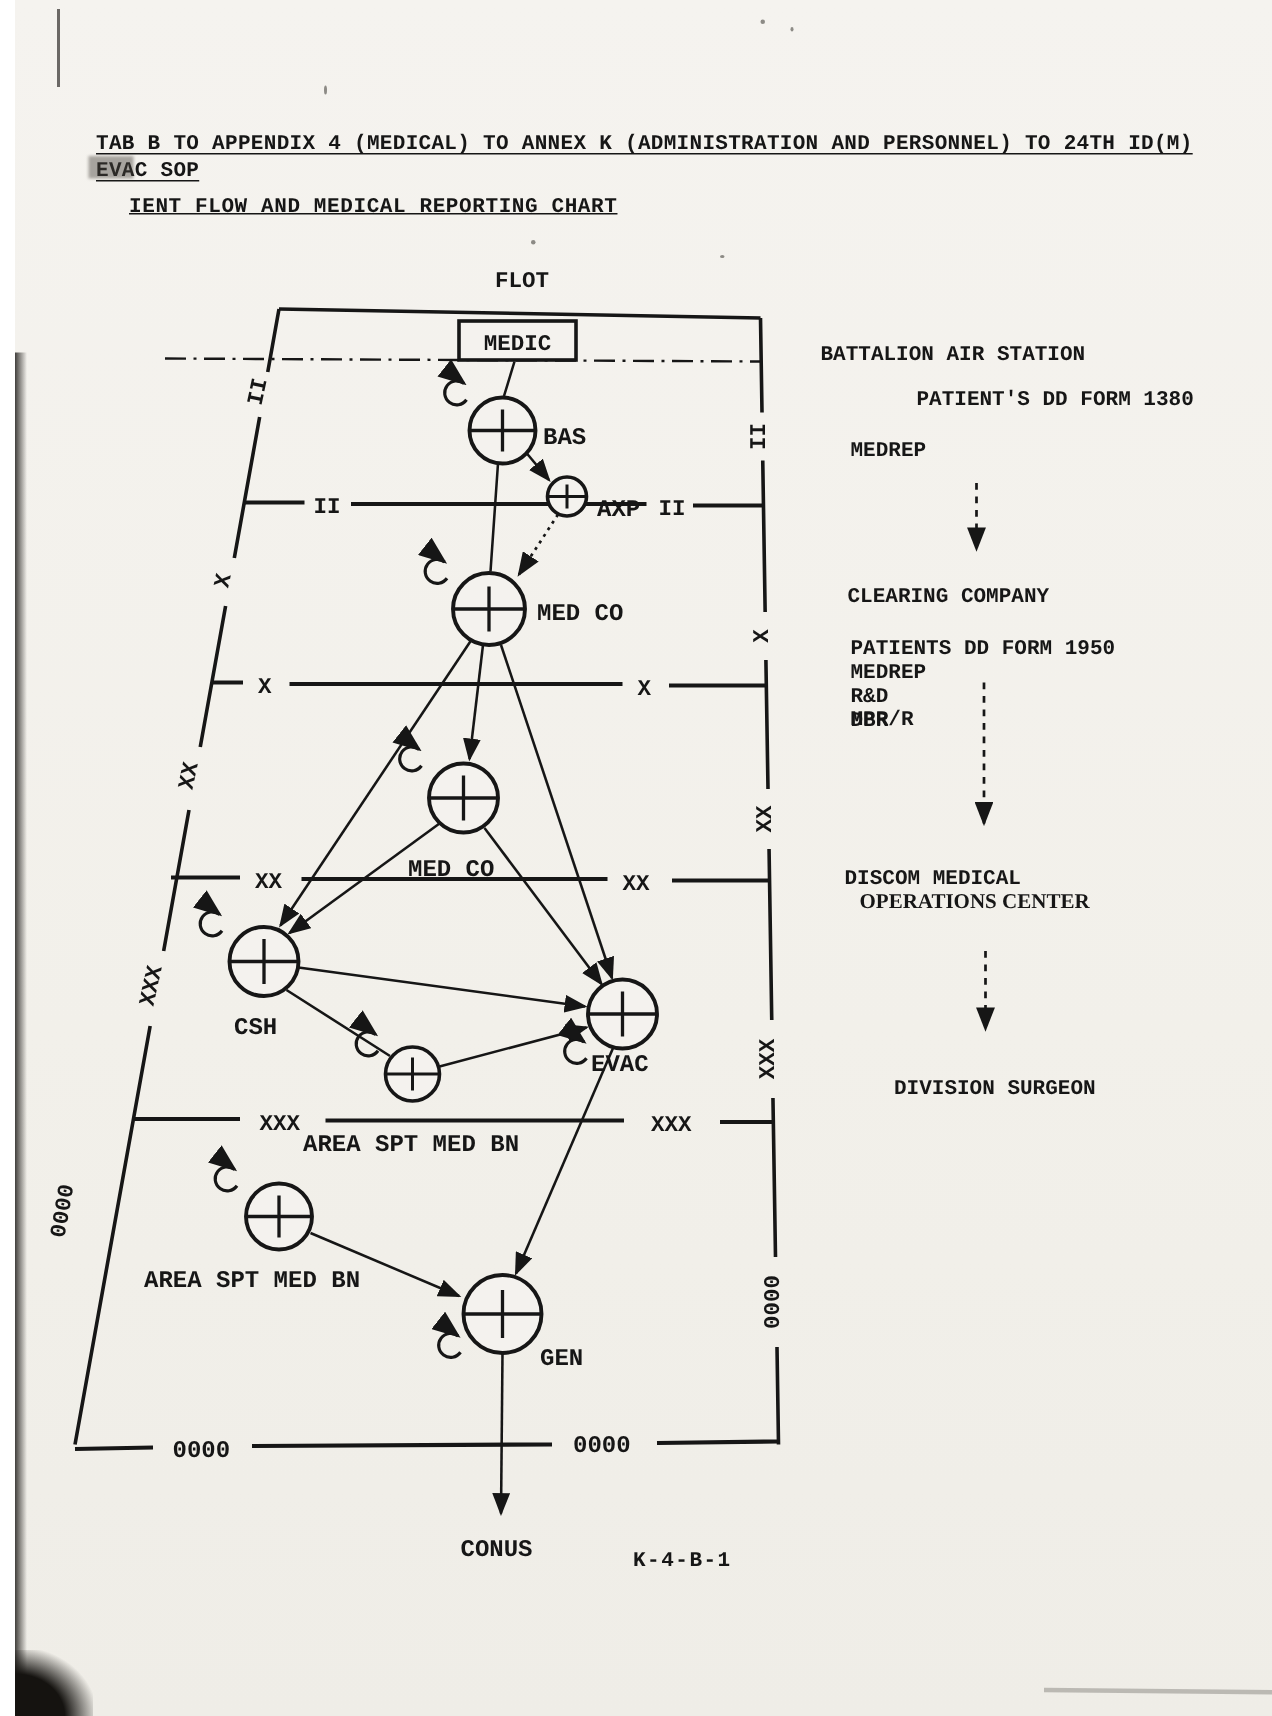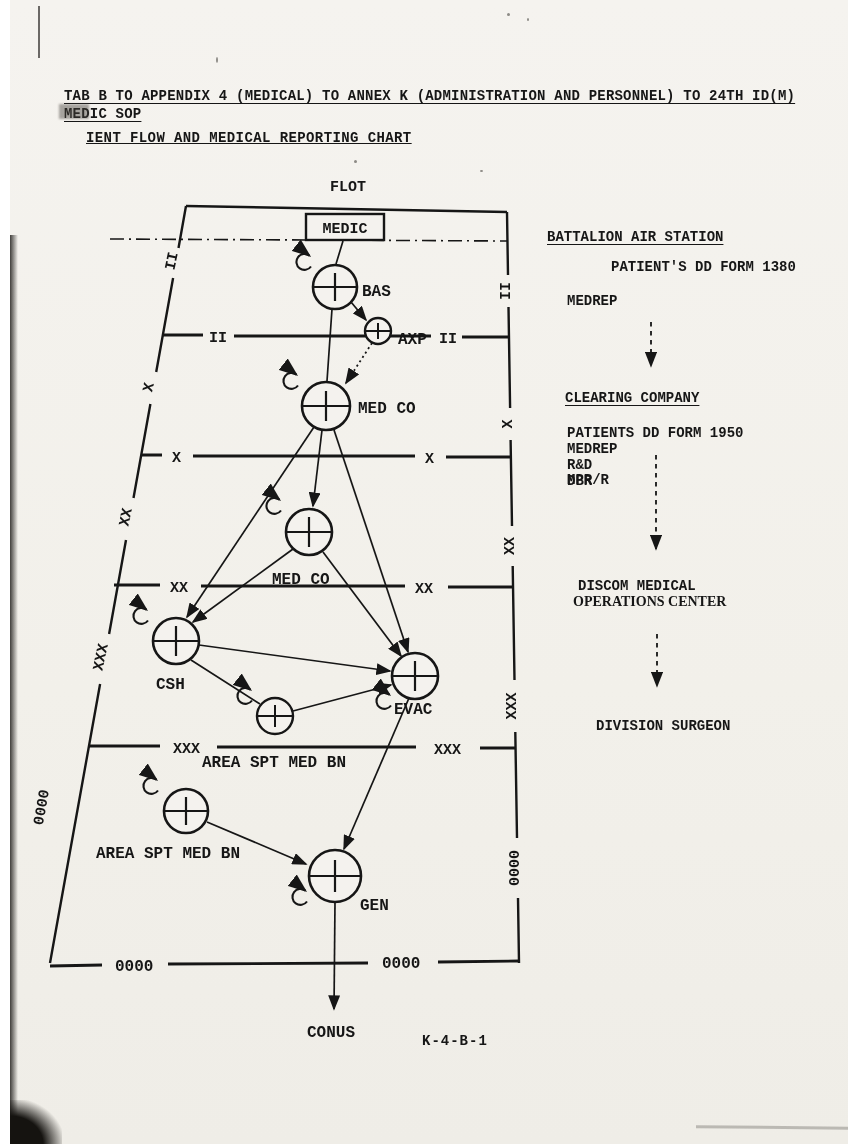--- a/index.html
+++ b/index.html
@@ -20,21 +20,20 @@
     white-space:nowrap;
     letter-spacing:0.2px;
   }
   .subtitle{
     font:bold 14px "Liberation Mono", monospace;
     white-space:nowrap;
     letter-spacing:0.4px;
   }
   .sb-h{
     font:bold 14px "Liberation Mono", monospace;
-    text-decoration:underline;
     text-underline-offset:3px;
     white-space:nowrap;
   }
   .sb-l{
     font:bold 14px "Liberation Mono", monospace;
     line-height:16px;
     white-space:nowrap;
   }
   .footer-page{
     font:bold 14px "Liberation Mono", monospace;
@@ -74,21 +73,21 @@
     background:rgba(70,66,60,0.45);
     filter:blur(1px);
   }
 </style>
 </head>
 <body>
 
 <div class="page">
 
   <div class="abs title" style="left:54px;top:88px;">TAB B TO APPENDIX 4 (MEDICAL) TO ANNEX K (ADMINISTRATION AND PERSONNEL) TO 24TH ID(M)</div>
-  <div class="abs title" style="left:54px;top:106px;">MEDIC SOP</div>
+  <div class="abs title" style="left:54px;top:106px;">EVAC SOP</div>
   <div class="abs subtitle" style="left:76px;top:130px;text-decoration:underline;">IENT FLOW AND MEDICAL REPORTING CHART</div>
 
   <svg class="abs" style="left:0;top:0;" width="848" height="1144" viewBox="0 0 848 1144">
     <defs>
       <marker id="arrow" markerWidth="9" markerHeight="7" refX="8" refY="3.5" orient="auto">
         <path d="M0,0 L9,3.5 L0,7 Z" fill="#161616"></path>
       </marker>
       <g id="recycle">
         <path d="M 7 4.5 A 8 8 0 1 1 5.4 -6.4" fill="none" stroke="#161616" stroke-width="2.1" marker-end="url(#arrow)"></path>
       </g>
@@ -228,21 +227,21 @@
   <div class="abs sb-l" style="left:557px;top:259px;padding-left:44px;">PATIENT'S DD FORM 1380</div>
   <div class="abs sb-l" style="left:557px;top:293px;">MEDREP</div>
 
   <div class="abs sb-h" style="left:555px;top:390px;">CLEARING COMPANY</div>
   <div class="abs sb-l" style="left:557px;top:425px;">PATIENTS DD FORM 1950</div>
   <div class="abs sb-l" style="left:557px;top:441px;">MEDREP</div>
   <div class="abs sb-l" style="left:557px;top:457px;text-align:center;">R&amp;D</div>
   <div class="abs sb-l" style="left:557px;top:473px;">DBR</div>
   <div class="abs sb-l" style="left:557px;top:472px;">MPR/R</div>
 
-  <div class="abs sb-l" style="left:545px;top:578px;padding-left:23px;">DISCOM MEDICAL</div>
+  <div class="abs sb-l" style="left:530px;top:578px;padding-left:23px;">DISCOM MEDICAL</div>
   <div class="abs sb-l" style="left:563px;top:594px;font-family:Liberation Serif, serif;">OPERATIONS CENTER</div>
 
   <div class="abs sb-l" style="left:548px;top:718px;padding-left:38px;">DIVISION SURGEON</div>
 
   <div class="abs footer-page" style="left:394px;top:1033px;">K-4-B-1</div>
 
   <div class="abs edge-left"></div>
   <div class="abs corner-bl"></div>
   <div class="abs mark-tl"></div>
   <div class="abs mark-br"></div>

